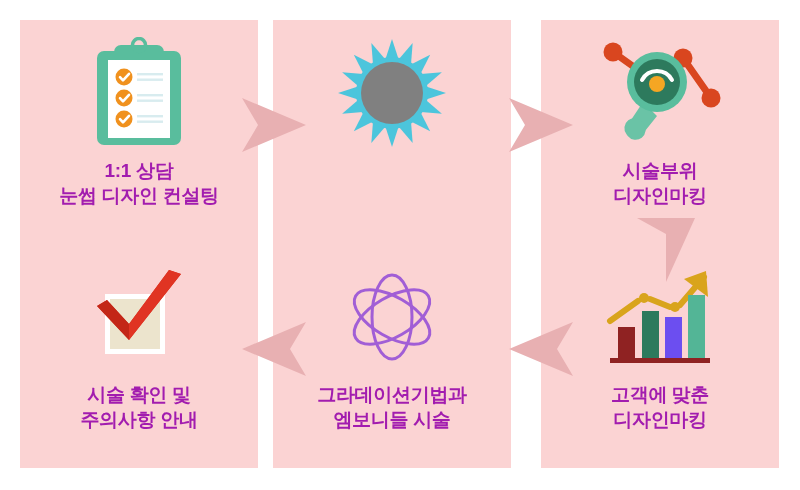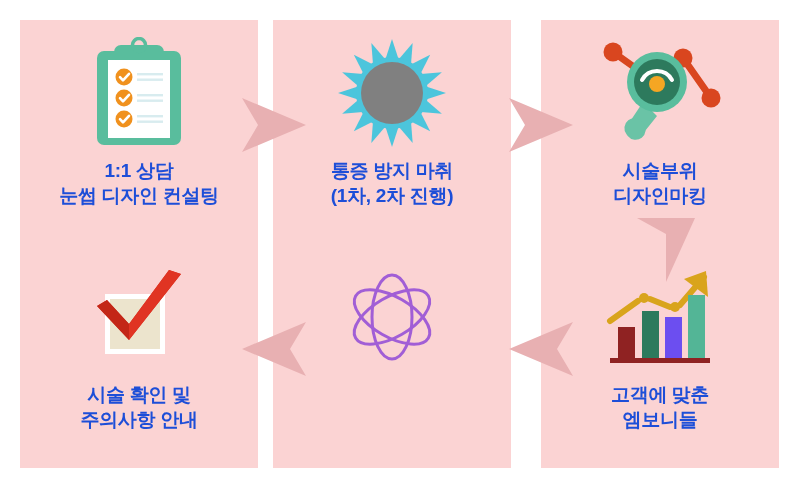--- a/index.html
+++ b/index.html
@@ -45,21 +45,21 @@
     margin-top: 12px;
     display: flex;
     align-items: center;
     justify-content: center;
   }
   .panel-icon svg { display: block; }
 
   .panel-label {
     margin-top: 4px;
     text-align: center;
-    color: #1d4ed8;
+    color: #a21caf;
     font-size: 19px;
     font-weight: bold;
     line-height: 1.32;
     letter-spacing: -0.3px;
     white-space: pre-line;
     padding: 0 6px;
   }
 
   
   .arrow {
@@ -150,22 +150,20 @@
               </g>
             <g>
                 <polygon points="0,-54 6.5,-34 -6.5,-34" transform="rotate(337.5)"></polygon>
               </g>
             <circle cx="0" cy="0" r="36" fill="#4cc5dc"></circle>
           </g>
         </g>
         <circle cx="56" cy="56" r="31" fill="#808080"></circle>
       </svg>
     </div>
-    <div class="panel-label">통증 방지 마취
-(1차, 2차 진행)</div>
   </div>
 
   <div class="panel r1 c3">
     <div class="panel-icon">
       <svg width="126" height="110" viewBox="0 0 126 110">
         <g stroke="#d9461f" stroke-width="7" fill="none" stroke-linecap="round">
           <path d="M16 14 L58 44"></path>
           <path d="M58 44 L86 20"></path>
           <path d="M86 20 L114 60"></path>
         </g>
@@ -201,20 +199,22 @@
   <div class="panel r2 c2">
     <div class="panel-icon">
       <svg width="104" height="104" viewBox="0 0 104 104">
         <g fill="none" stroke="#a15ed6" stroke-width="3">
           <ellipse cx="52" cy="52" rx="20" ry="42" transform="rotate(0 52 52)"></ellipse>
           <ellipse cx="52" cy="52" rx="20" ry="42" transform="rotate(60 52 52)"></ellipse>
           <ellipse cx="52" cy="52" rx="20" ry="42" transform="rotate(120 52 52)"></ellipse>
         </g>
       </svg>
     </div>
+    <div class="panel-label">그라데이션기법과
+엠보니들 시술</div>
   </div>
 
   <div class="panel r2 c3">
     <div class="panel-icon">
       <svg width="116" height="104" viewBox="0 0 116 104">
         <g stroke="#d9a41c" stroke-width="6" fill="none" stroke-linecap="round">
           <path d="M8 56 L36 36"></path>
           <path d="M48 34 L68 42"></path>
           <path d="M78 40 L102 12"></path>
         </g>
@@ -222,21 +222,21 @@
         <circle cx="73" cy="42" r="5" fill="#d9a41c"></circle>
         <path d="M104 6 L106 32 L82 14 Z" fill="#d9a41c"></path>
         <rect x="16" y="62" width="17" height="32" fill="#8f2222"></rect>
         <rect x="40" y="46" width="17" height="48" fill="#2d7a5d"></rect>
         <rect x="63" y="52" width="17" height="42" fill="#6c4ef0"></rect>
         <rect x="86" y="30" width="17" height="64" fill="#53b596"></rect>
         <rect x="8" y="93" width="100" height="5" fill="#8f2222"></rect>
       </svg>
     </div>
     <div class="panel-label">고객에 맞춘
-엠보니들</div>
+디자인마킹</div>
   </div>
 
   <div class="arrow" style="left:238px; top:94px;">
     <svg width="72" height="62" viewBox="0 0 72 62">
       <path d="M4 4 L68 31 L4 58 L20 31 Z" fill="#e8b0b2"></path>
     </svg>
   </div>
 
   <div class="arrow" style="left:505px; top:94px;">
     <svg width="72" height="62" viewBox="0 0 72 62">

